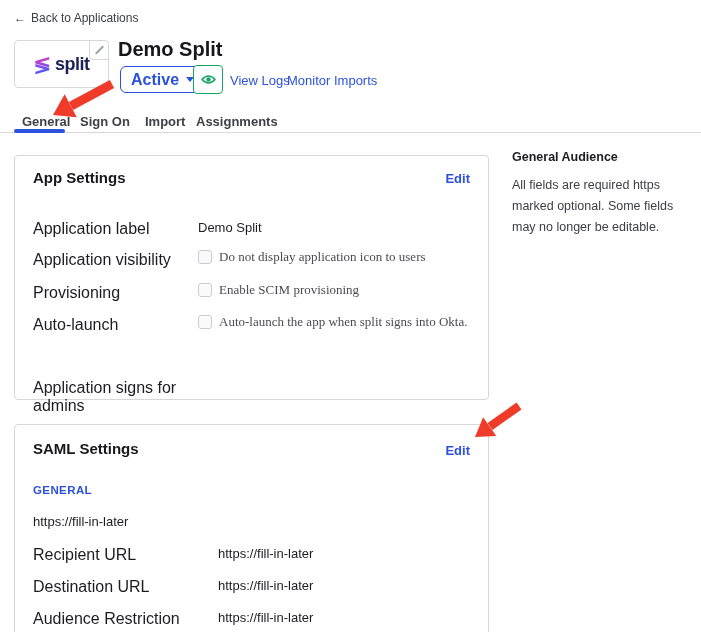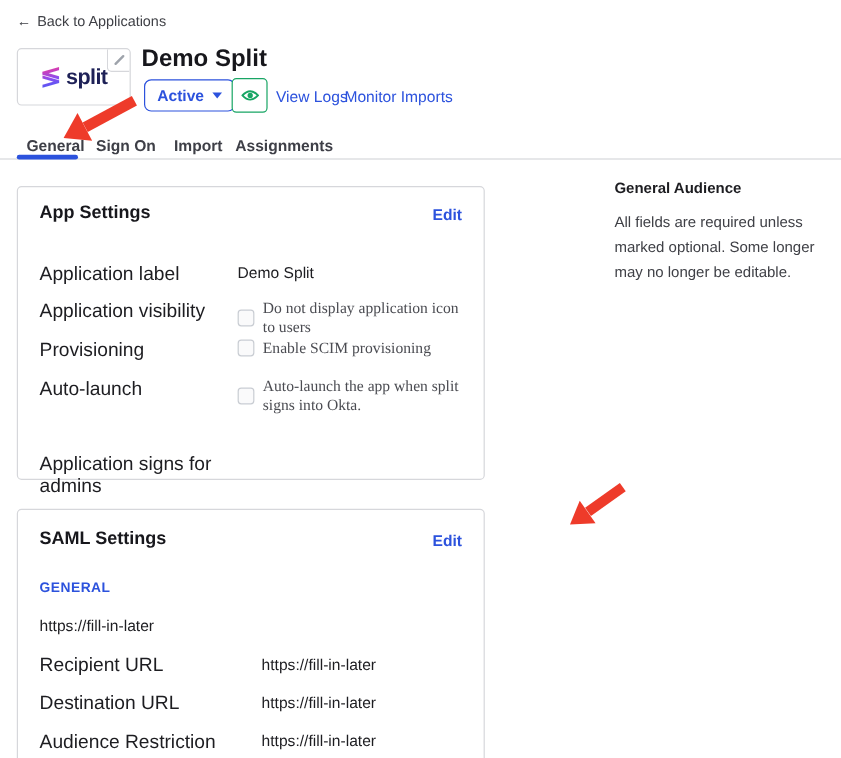--- a/index.html
+++ b/index.html
@@ -18,21 +18,21 @@
     -webkit-background-clip:text; background-clip:text; color:transparent; }
   .logo-text { font-size:18px; font-weight:bold; color:#1e2157; letter-spacing:-0.5px; }
   .pencil-corner { position:absolute; right:0; top:0; width:19px; height:19px;
     border-left:1px solid #d6d7db; border-bottom:1px solid #d6d7db;
     border-radius:0 4px 0 4px; }
   .pencil-corner .slash { position:absolute; left:4px; top:8px; width:11px; height:2px;
     background:#9ea3ab; transform:rotate(-45deg); border-radius:1px; }
   .app-title { position:absolute; left:118px; top:38px; font-size:20px; font-weight:bold; color:#17171c; }
   .status-btn { position:absolute; left:120px; top:66px; height:27px; padding:0 10px;
     border:1.5px solid #2c52dd; border-radius:6px; background:#fff; color:#2c52dd;
-    font-size:13px; font-weight:bold; display:flex; align-items:center; gap:7px; cursor:pointer;
+    font-size:16px; font-weight:bold; display:flex; align-items:center; gap:7px; cursor:pointer;
     font-family:"Liberation Sans", sans-serif; }
   .caret-down { width:0; height:0; border-left:4px solid transparent;
     border-right:4px solid transparent; border-top:5px solid #2c52dd; }
   .icon-btn { position:absolute; left:193px; top:65px; width:30px; height:29px;
     border:1.5px solid #18a564; border-radius:4px; background:#fff;
     display:flex; align-items:center; justify-content:center; cursor:pointer; }
   .hdr-link { position:absolute; top:73px; font-size:13px; color:#2c52dd; text-decoration:none;
     font-weight:500; cursor:pointer; }
   .hdr-link.logs { left:230px; }
   .hdr-link.imports { left:287px; }
@@ -43,21 +43,21 @@
   .tab + .tab { margin-left:0; }
   .tab-general { width:58px; }
   .tab-signon  { width:65px; }
   .tab-import  { width:51px; }
   .tab-assign  { width:90px; margin-left:14px; }
   .tab-underline { position:absolute; left:14px; top:129px; width:51px; height:3.5px;
     background:#2c52dd; border-radius:2px; z-index:2; }
   .tabs-divider { position:absolute; left:0; top:132px; width:701px; height:1px; background:#d6d7db; }
 
   
-  .card { position:absolute; left:14px; width:390px; background:#fff;
+  .card { position:absolute; left:14px; width:475px; background:#fff;
     border:1px solid #d6d7db; border-radius:4px; }
   .card-app { top:155px; height:245px; }
   .card-saml { top:424px; height:240px; }
   .card-title { position:absolute; left:18px; font-size:15px; font-weight:bold; color:#17171c; }
   .card-app .card-title { top:13px; }
   .card-saml .card-title { top:15px; }
   .edit-link { position:absolute; right:18px; font-size:13px; font-weight:600;
     color:#2c52dd; text-decoration:none; cursor:pointer; }
   .card-app .edit-link { top:15px; }
   .card-saml .edit-link { top:18px; }
@@ -163,21 +163,21 @@
 
 
     <div class="row" style="top:223px">
       <span class="row-label">Application signs for admins</span>
       <span class="row-value"></span>
     </div>
   </section>
 
   <aside class="side">
     <div class="side-title">General Audience</div>
-    <div class="side-desc">All fields are required unless marked optional. Some longer may no longer be editable.</div>
+    <div class="side-desc">All fields are required https marked optional. Some fields may no longer be editable.</div>
   </aside>
 
   <section class="card card-saml">
     <h2 class="card-title">SAML Settings</h2>
     <a class="edit-link">Edit</a>
     <div class="section-label">GENERAL</div>
 
     <div class="row" style="top:89px">
       <span class="row-value">https://fill-in-later</span>
     </div>

